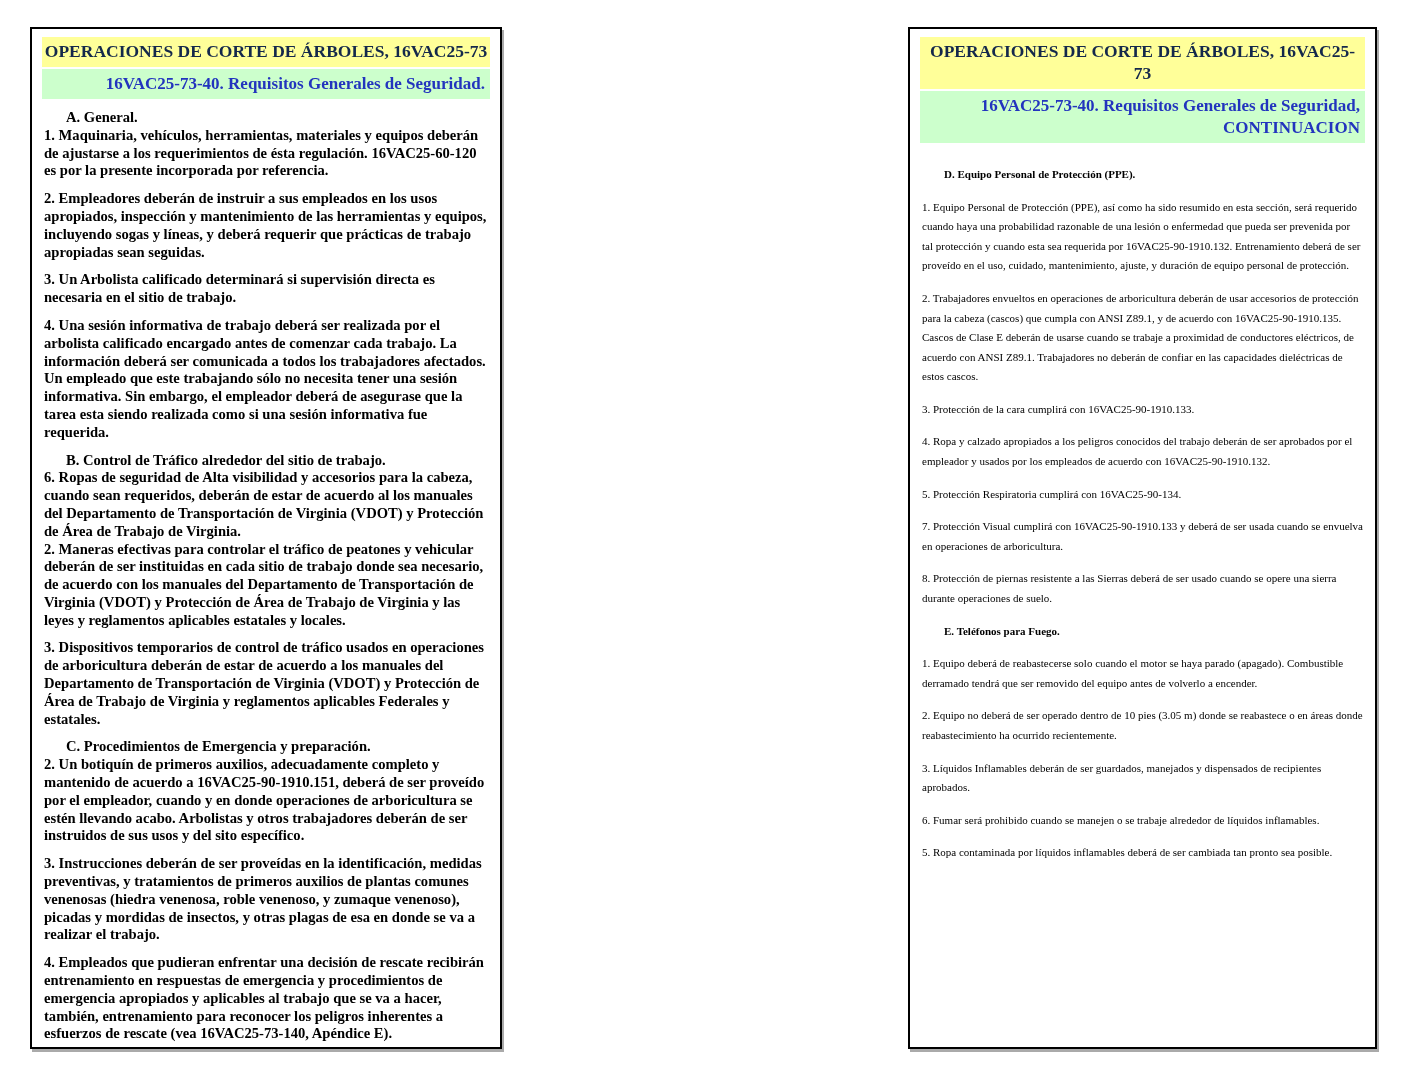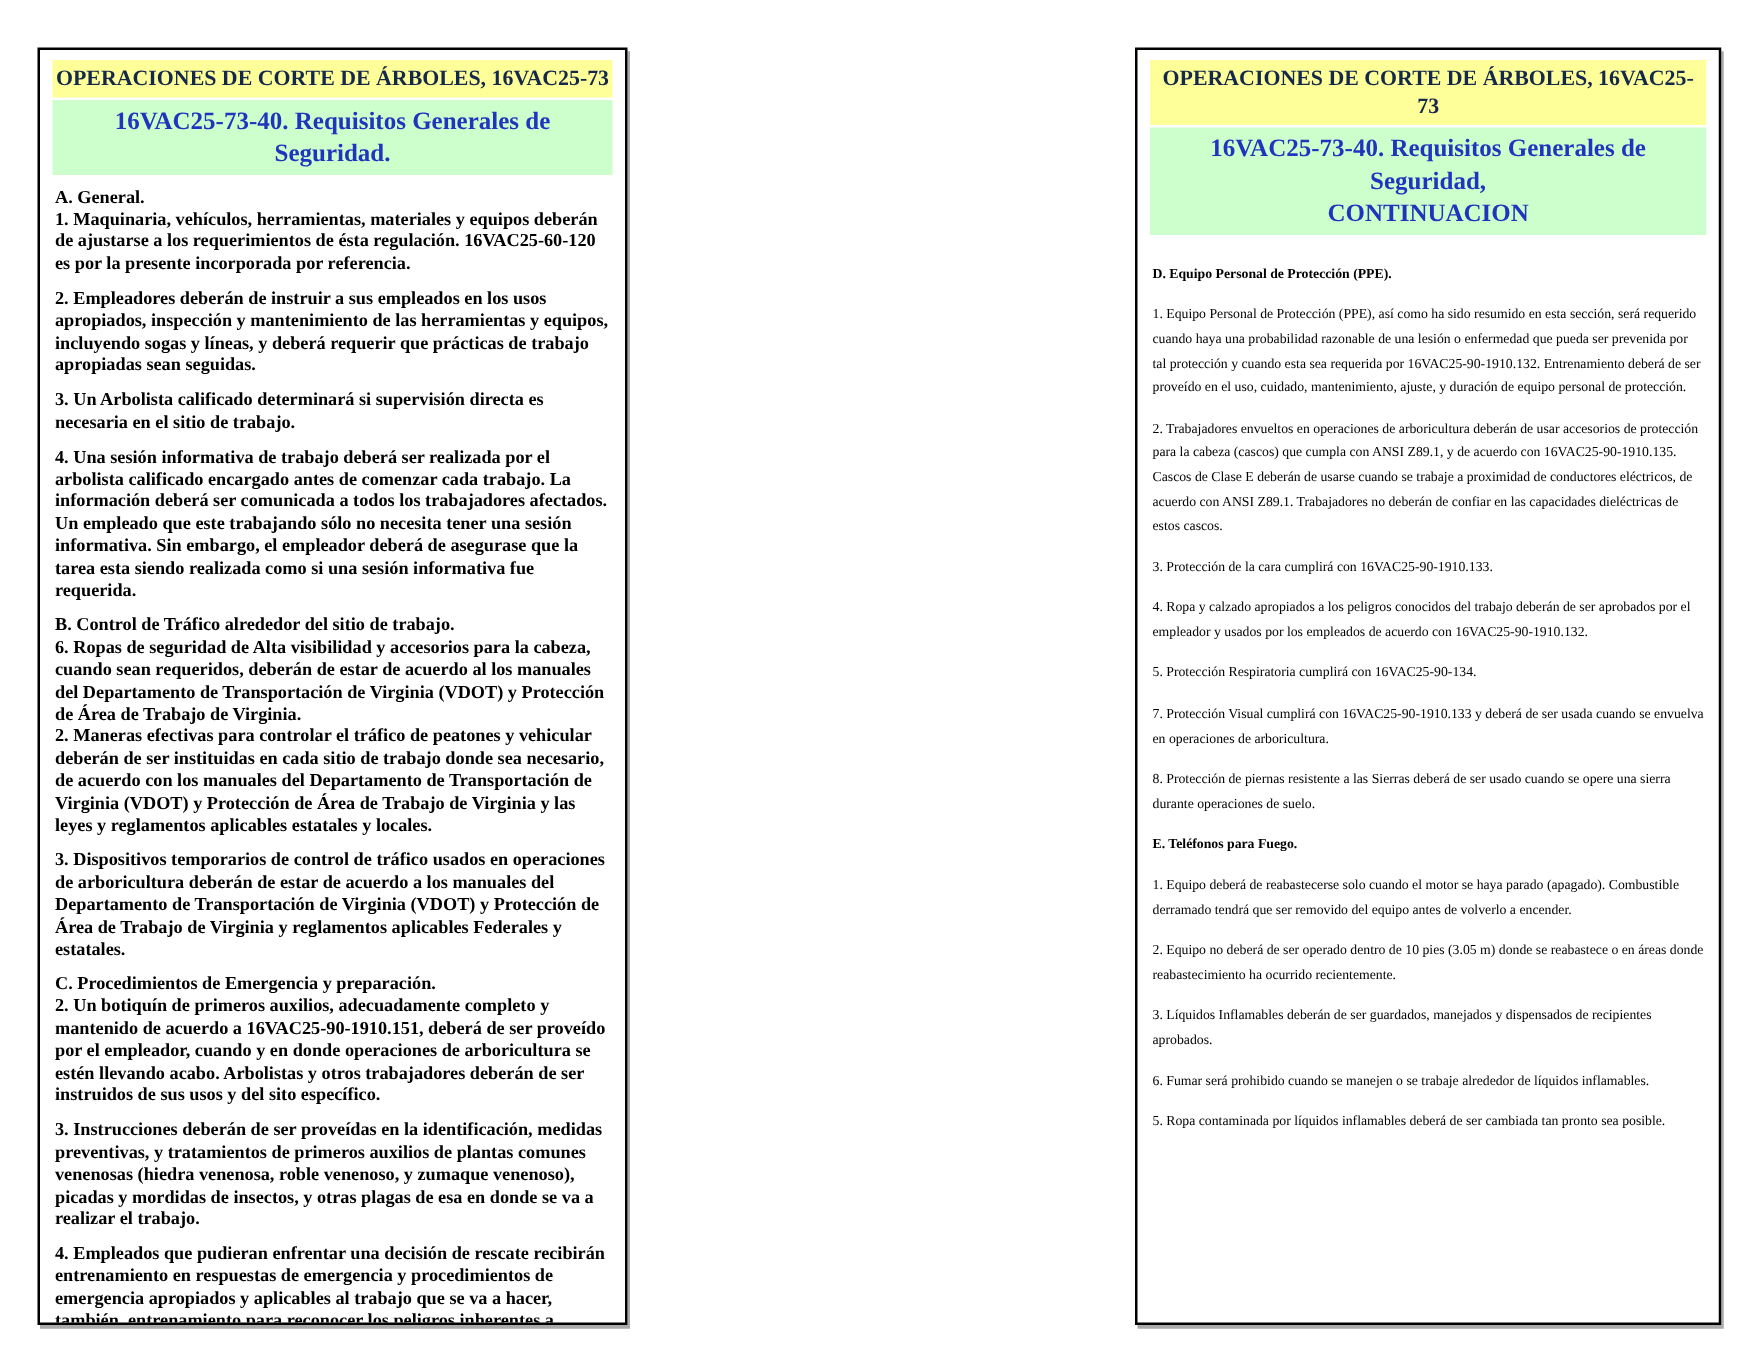--- a/index.html
+++ b/index.html
@@ -6,21 +6,21 @@
     margin: 0;
     padding: 0;
     background: #ffffff;
     width: 1408px;
     height: 1088px;
     position: relative;
     font-family: "Liberation Serif", serif;
   }
   .page-panel {
     position: absolute;
-    top: 38px;
+    top: 27px;
     height: 1022px;
     border: 2px solid #000000;
     background: #ffffff;
     box-shadow: 2px 3px 0 #aaaaaa;
     box-sizing: border-box;
     padding: 8px 10px 10px 10px;
     display: flex;
     flex-direction: column;
     overflow: hidden;
   }
@@ -33,40 +33,40 @@
     font-weight: bold;
     font-size: 17.5px;
     line-height: 1.25;
     text-align: center;
     padding: 4px 2px;
   }
   .section-banner {
     background: #CCFFCC;
     color: #2234BE;
     font-weight: bold;
-    font-size: 20px;
+    font-size: 17px;
     line-height: 1.3;
-    text-align: center;
+    text-align: right;
     padding: 4px 5px;
     margin-top: 2px;
   }
   .document-body {
     padding: 0 2px;
     color: #000000;
   }
   .left .document-body  { margin-top: 10px; }
   .right .document-body { margin-top: 22px; }
 
   .group { margin: 0; }
   .left  .group { margin-bottom: 10px; }
   .right .group { margin-bottom: 13px; }
   .group p { margin: 0; }
   .left  .group p { font-size: 14.6px; line-height: 17.8px; font-weight: bold; }
   .right .group p { font-size: 11px; line-height: 19.6px; }
-  .group p.heading { font-weight: bold; }
+  .group p.heading { font-weight: bold; margin-left: 22px; }
 </style>
 </head>
 <body>
 
 <div class="page-panel left">
   <div class="title-banner">OPERACIONES DE CORTE DE ÁRBOLES, 16VAC25-73</div>
   <div class="section-banner">
       <div>16VAC25-73-40. Requisitos  Generales de Seguridad.</div>
     </div>
   <div class="document-body">

